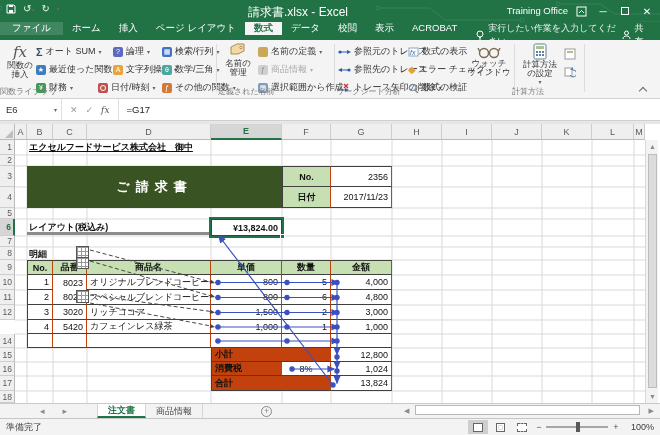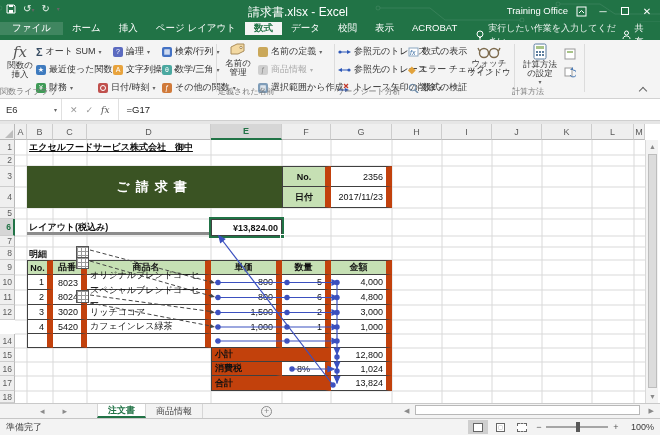--- a/index.html
+++ b/index.html
@@ -44,21 +44,21 @@
   .rowhead{position:absolute;left:0;width:15px;background:#efefef;border-right:1px solid #b9b9b9;border-bottom:1px solid #cdcdcd;color:#5a5a5a;display:flex;align-items:center;justify-content:flex-end;padding-right:2px;font-size:8.5px}
   .rowhead.sel{background:#d6d6d6;color:#217346;border-right:2px solid #217346;font-weight:bold}
   .corner{left:0;top:124px;width:15px;height:16px;background:#efefef;border-right:1px solid #b9b9b9;border-bottom:1px solid #b9b9b9}
   .corner i{position:absolute;right:1px;bottom:1px;border-left:8px solid transparent;border-bottom:8px solid #bdbdbd}
   
   .sheet{left:15px;top:140px;width:630px;height:263px;background:#fff;overflow:hidden}
   .cell{position:absolute;display:flex;align-items:center;font-size:9px;color:#111}
   .rt{justify-content:flex-end;padding-right:3px}
   .ct{justify-content:center}
   .lt{padding-left:3px}
-  .tc{border-right:6px solid #c2410c;border-bottom:1px solid #404040;background:#fff}
+  .tc{border-right:1px solid #c2410c;border-bottom:1px solid #404040;background:#fff}
   .bl{border-left:1px solid #404040}
   .bt{border-top:1px solid #404040}
   .hgreen{background:#c6e0b4;font-weight:bold}
   .sgreen{background:#c2410c;font-weight:bold}
   .banner{background:#3a5323;color:#fff;font-weight:bold;font-size:13px;letter-spacing:6px;justify-content:center}
   .wsicon{position:absolute;background-color:#fff;border:1px solid #555;
     background-image:linear-gradient(to right,#999 1px,transparent 1px),linear-gradient(to bottom,#999 1px,transparent 1px);
     background-size:4px 4px;z-index:6}
   .sel6{position:absolute;border:2px solid #217346;z-index:5}
   .handle{position:absolute;right:-3px;bottom:-3px;width:5px;height:5px;background:#217346;border:1px solid #fff}

